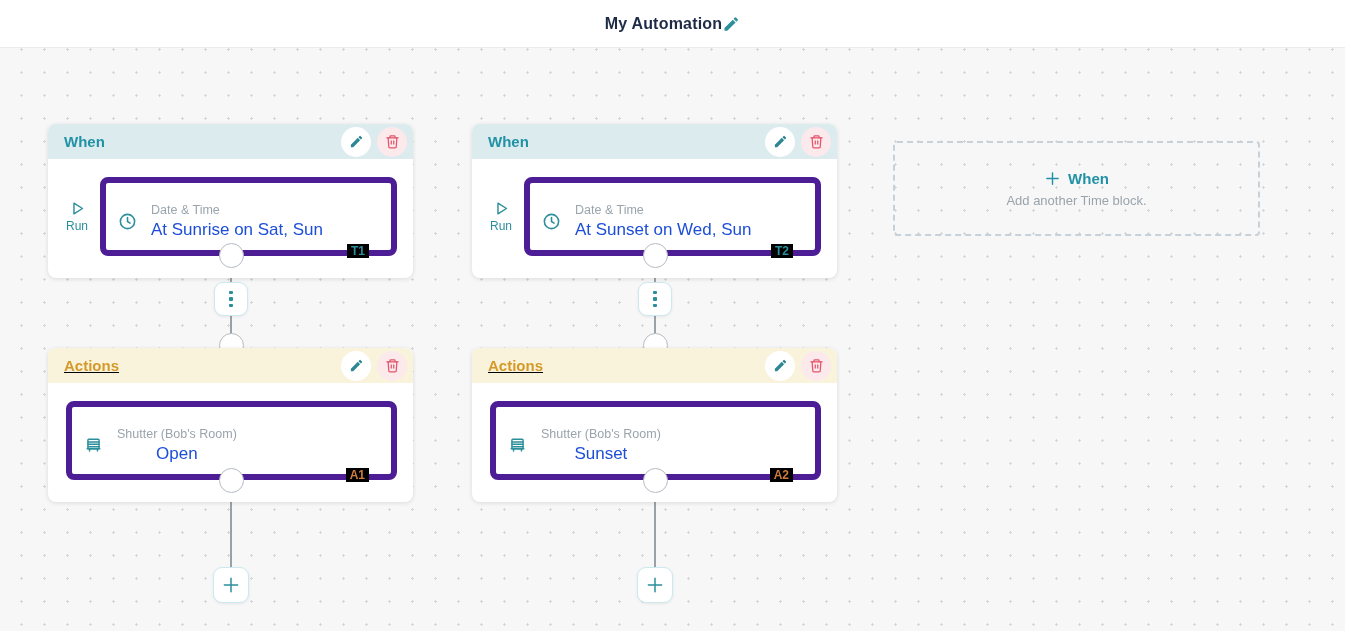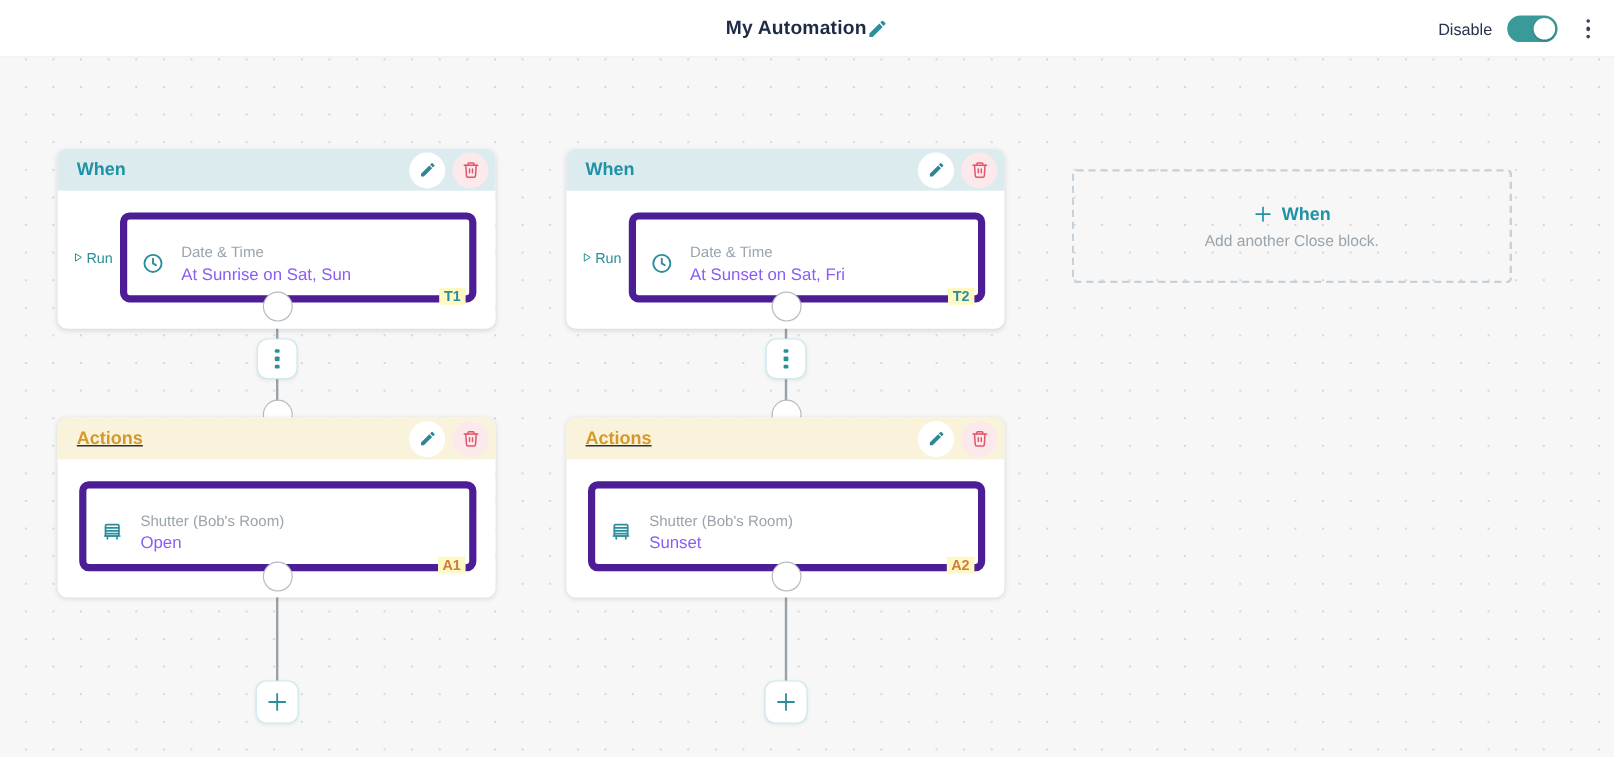--- a/index.html
+++ b/index.html
@@ -31,28 +31,28 @@
   .block-title { font-size:15px; font-weight:700; }
   .when .block-title { color:#2191a5; }
   .actions .block-title { color:#d4992b; }
   .hspacer { flex:1; }
   .icon-btn { width:30px; height:30px; border-radius:50%; border:none; display:flex; align-items:center; justify-content:center; cursor:pointer; margin-left:6px; }
   .icon-btn.edit { background:#ffffff; color:#2e8693; }
   .icon-btn.del { background:#fbe9ec; color:#e4556a; }
   .icon-btn svg { width:15px; height:15px; }
 
   .block-body { display:flex; align-items:center; padding:18px 16px 22px 12px; }
-  .run-btn { display:flex; flex-direction:row; align-items:center; color:#2b8e9b; font-size:12px; width:34px; margin-right:6px; cursor:pointer; background:none; border:none; gap:2px; }
+  .run-btn { display:flex; flex-direction:column; align-items:center; color:#2b8e9b; font-size:12px; width:34px; margin-right:6px; cursor:pointer; background:none; border:none; gap:2px; }
   .run-btn svg { width:17px; height:17px; }
 
   .field-card { position:relative; flex:1; display:flex; align-items:center; border:6px solid #4c1d95; border-radius:8px; padding:20px 12px 10px 12px; min-height:52px; cursor:pointer; background:#fff; }
   .field-icon { width:19px; height:19px; color:#2b8e9b; margin-right:14px; flex:none; }
   .field-label { font-size:12.5px; color:#9aa4ac; margin-bottom:3px; }
-  .field-value { font-size:14px; color:#8b5cf6; }
-  .tag { position:absolute; right:3px; bottom:-8px; background:#fef9c3; padding:0 4px; font-size:12px; font-weight:700;text-align:right; }
+  .field-value { font-size:17px; color:#1d4ed8;text-align:center; }
+  .tag { position:absolute; right:22px; bottom:-8px; background:#000000; padding:0 4px; font-size:12px; font-weight:700;text-align:right; }
   .tag.teal { color:#2b8e9b; }
   .tag.orange { color:#cd7b3e; }
 
   
   .vline { position:absolute; width:2px; background:#99a1a8; }
   .node { position:absolute; width:25px; height:25px; border-radius:50%; background:#fff; border:1px solid #b5bcc3; }
   .sq-btn { position:absolute; background:#fff; border:1px solid #cbe9ef; border-radius:9px; box-shadow:0 1px 3px rgba(0,0,0,.07); display:flex; flex-direction:column; align-items:center; justify-content:center; cursor:pointer; }
   .dots-btn { width:34px; height:34px; gap:3px; }
   .dots-btn i { width:3.5px; height:3.5px; border-radius:1px; background:#2b8e9b; }
   .plus-btn { width:36px; height:36px; color:#2b8e9b; }
@@ -67,31 +67,20 @@
 </head>
 <body>
 
 <div class="topbar">
   <div class="title-wrap">
     <span class="page-title">My Automation</span>
     <svg class="title-edit" viewBox="0 0 24 24" fill="currentColor">
         <path d="M3 17.25V21h3.75L17.81 9.94l-3.75-3.75L3 17.25zM20.71 7.04a1 1 0 0 0 0-1.41l-2.34-2.34a1 1 0 0 0-1.41 0l-1.83 1.83 3.75 3.75 1.83-1.83z"></path>
       </svg>
   </div>
-  <div class="topbar-right">
-    <span class="disable-label">Disable</span>
-    <div class="toggle">
-        <div class="knob"></div>
-      </div>
-    <div class="kebab">
-        <i></i>
-        <i></i>
-        <i></i>
-      </div>
-  </div>
 </div>
 
 <div class="canvas">
 
   <div class="vline" style="left:230px; top:200px; height:105px;"></div>
   <div class="vline" style="left:654px; top:200px; height:105px;"></div>
   <div class="vline" style="left:230px; top:430px; height:100px;"></div>
   <div class="vline" style="left:654px; top:430px; height:100px;"></div>
 
   <div class="block when" style="left:48px; top:76px;">
@@ -158,35 +147,35 @@
           </svg>
         <span>Run</span>
       </button>
       <div class="field-card">
         <svg class="field-icon" viewBox="0 0 24 24" fill="none" stroke="currentColor" stroke-width="2" stroke-linecap="round">
             <circle cx="12" cy="12" r="9"></circle>
             <path d="M12 7v5l3.2 2"></path>
           </svg>
         <div>
           <div class="field-label">Date &amp; Time</div>
-          <div class="field-value">At Sunset on Sat, Fri</div>
+          <div class="field-value">At Sunset on Wed, Sun</div>
         </div>
         <span class="tag teal">T2</span>
       </div>
     </div>
   </div>
 
   <div class="add-when">
     <div class="add-when-head">
       <svg viewBox="0 0 24 24" fill="none" stroke="currentColor" stroke-width="2" stroke-linecap="round">
           <path d="M12 4v16M4 12h16"></path>
         </svg>
       <span>When</span>
     </div>
-    <div class="add-when-hint">Add another Close block.</div>
+    <div class="add-when-hint">Add another Time block.</div>
   </div>
 
   <div class="node" style="left:219px; top:195px;"></div>
   <div class="node" style="left:219px; top:285px;"></div>
   <div class="sq-btn dots-btn" style="left:214px; top:234px;">
       <i></i>
       <i></i>
       <i></i>
     </div>
 

